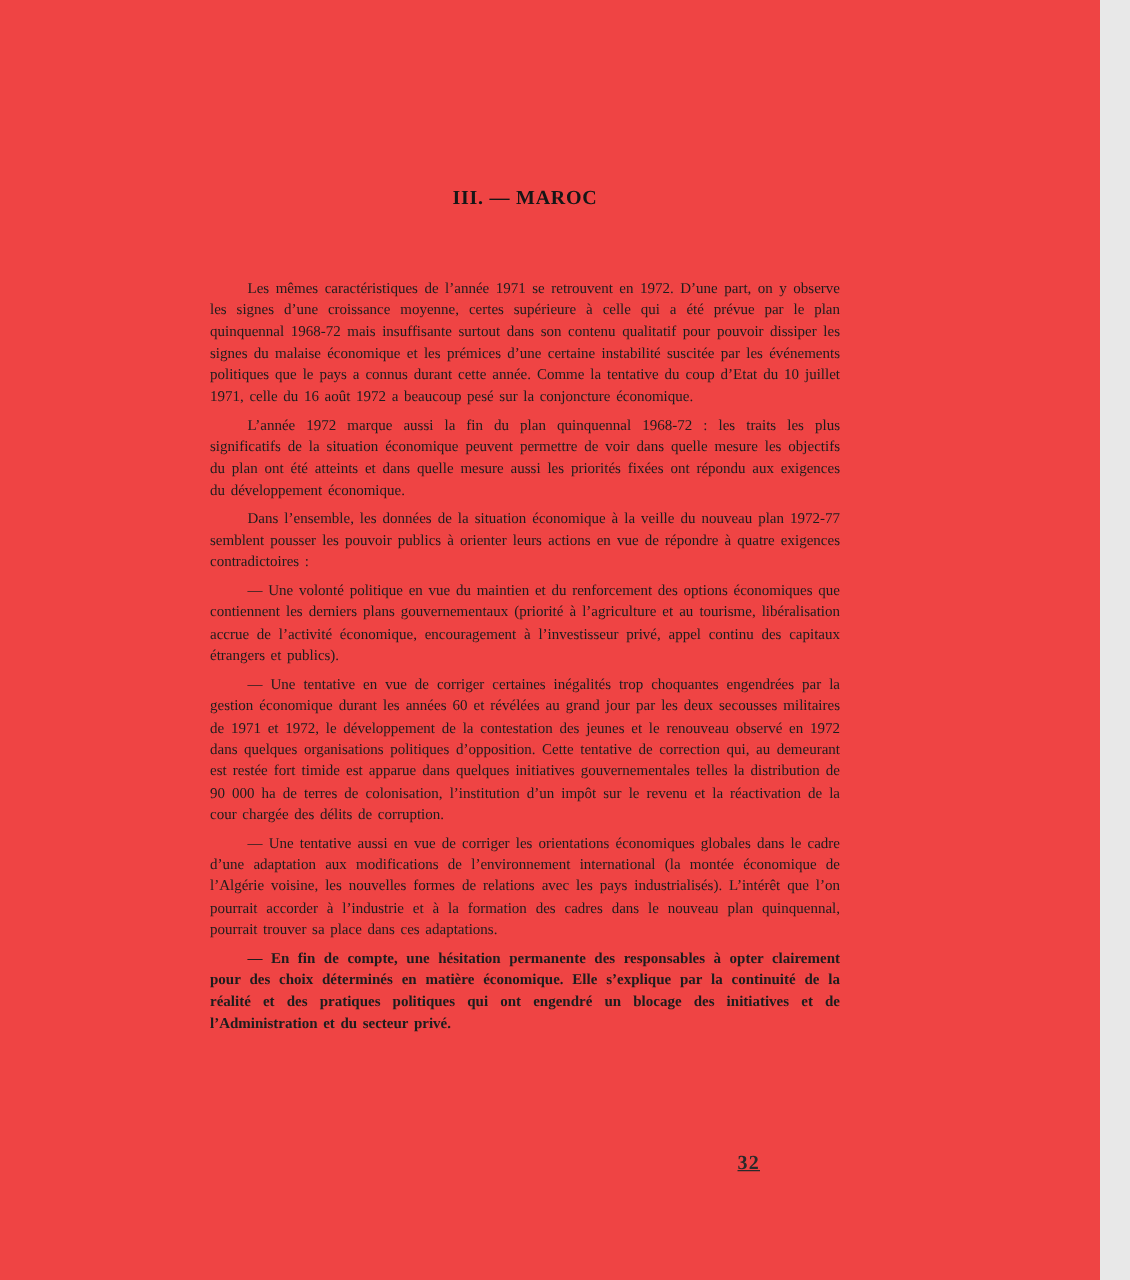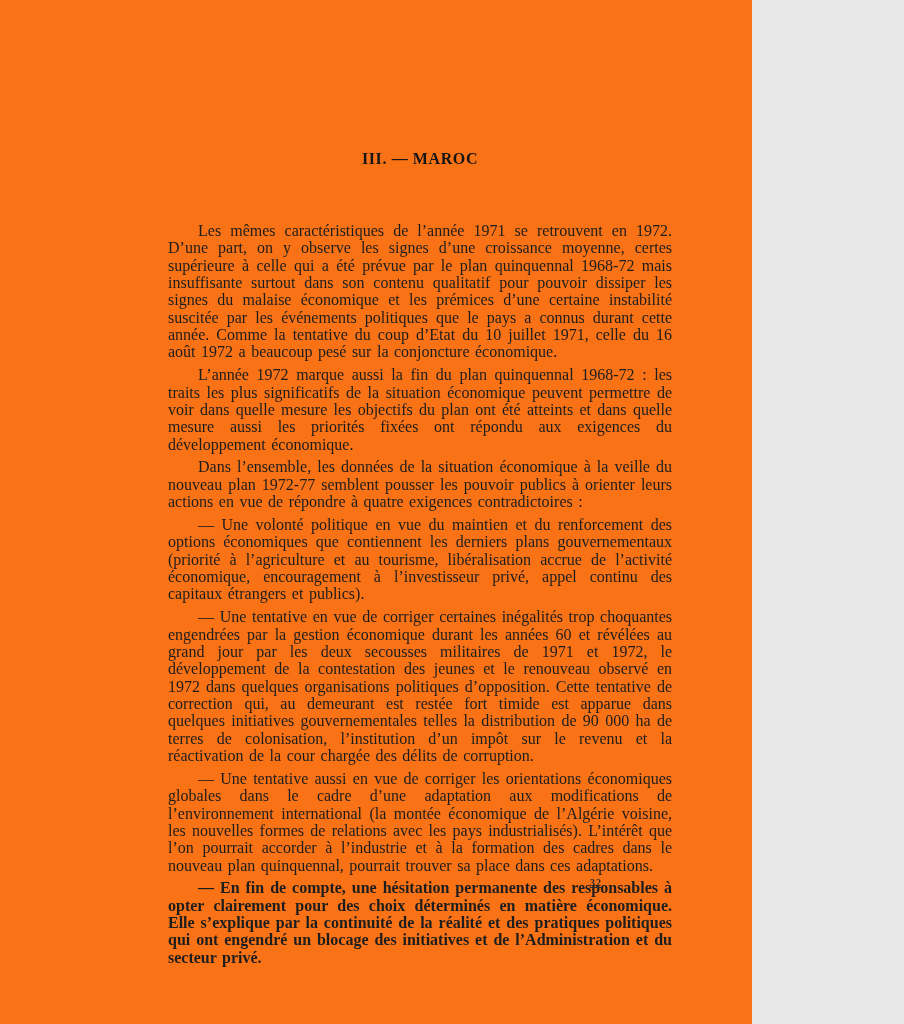--- a/index.html
+++ b/index.html
@@ -2,59 +2,59 @@
 <html><head>
 <meta charset="utf-8">
 <style>
   html, body {
     margin: 0;
     padding: 0;
     background: #e8e8e8;
   }
   .page {
     position: relative;
-    width: 752px;
+    width: 880px;
     height: 1024px;
-    background: #f97316;
+    background: #ef4444;
     overflow: hidden;
     font-family: "Liberation Serif", "DejaVu Serif", serif;
     color: #1b1b1b;
   }
   .text-column {
     position: absolute;
     left: 168px;
     top: 150px;
     width: 504px;
   }
   .doc-title {
     margin: 0 0 54px 0;
     text-align: center;
     font-size: 16px;
     font-weight: bold;
     letter-spacing: 0.6px;
     color: #161616;
   }
   .para {
     margin: 0 0 5.5px 0;
-    font-size: 16px;
+    font-size: 12px;
     line-height: 17.35px;
     text-align: justify;
     text-indent: 30px;
     word-spacing: 1.5px;
     color: #1d1d1d;
   }
   .para:last-child {
     margin-bottom: 0;
     font-weight: bold;
   }
   .page-number {
     position: absolute;
     left: 590px;
-    top: 877px;
-    font-size: 10px;
+    top: 922px;
+    font-size: 16px;
     font-weight: bold;
     letter-spacing: 1px;
     color: #2a2a2a;
     text-decoration: underline;
   }
 </style>
 </head>
 <body>
 
 <div class="page">

